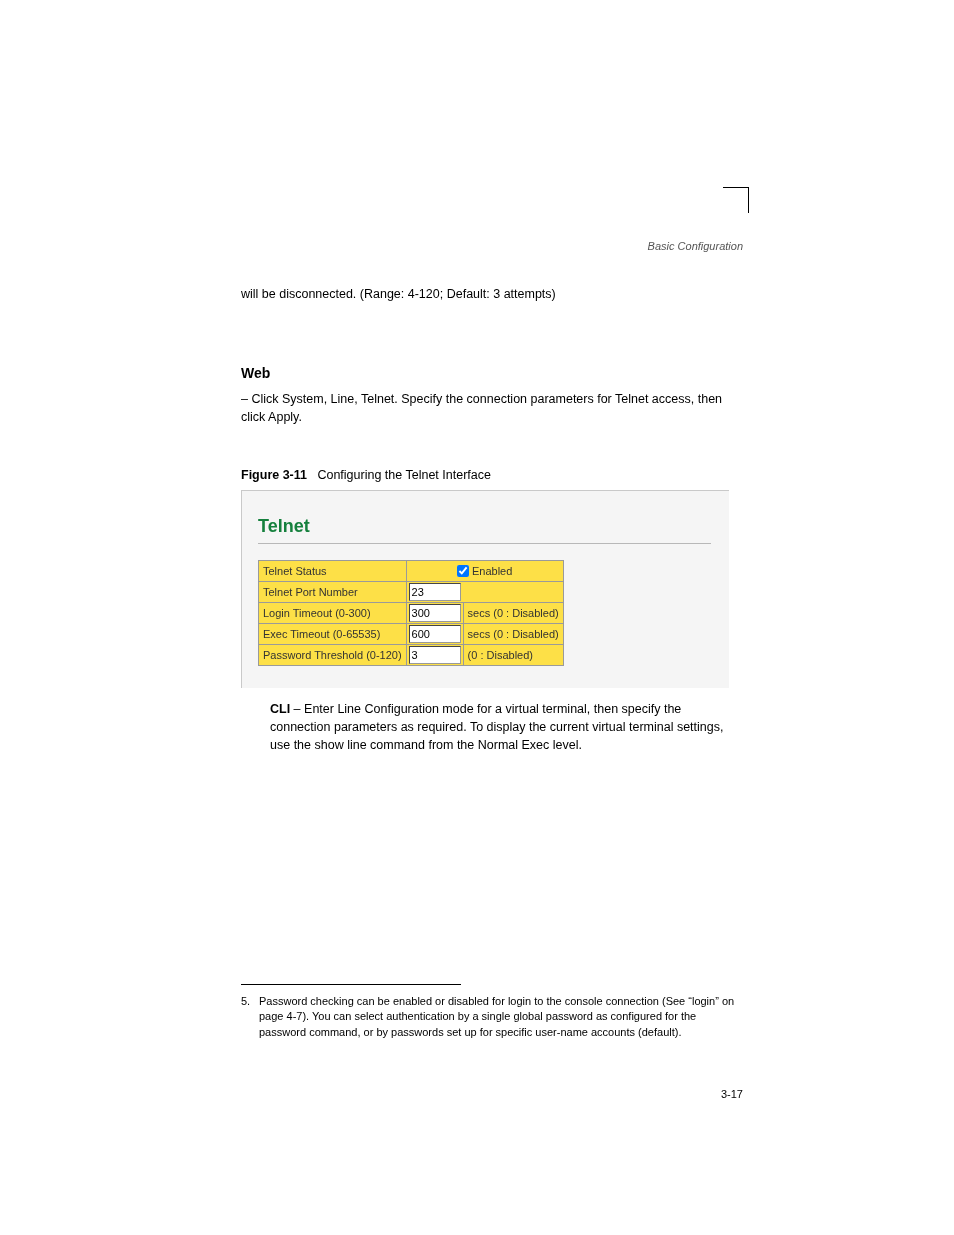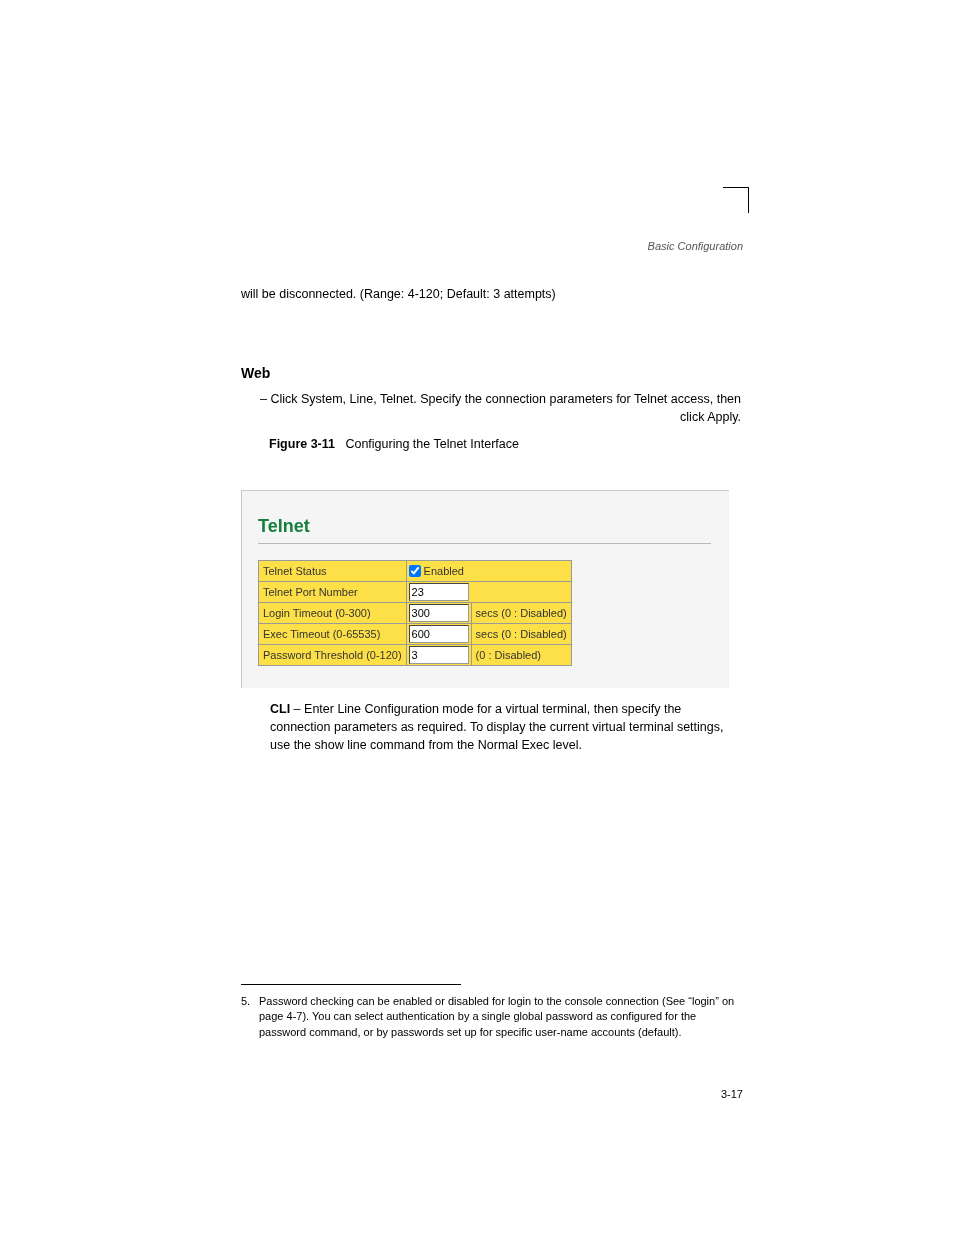--- a/index.html
+++ b/index.html
@@ -36,22 +36,22 @@
   .section-heading {
     position: absolute;
     top: 365px; left: 241px;
     font-weight: bold; font-size: 14px;
   }
   .body-para {
     position: absolute;
     left: 241px; width: 500px;
     font-size: 12.5px; line-height: 1.45;
   }
-  .p1 { top: 390px; text-align: right; }
-  .p2 { top: 435px; margin-left: 28px; }
+  .p1 { top: 390px; }
+  .p2 { top: 466px; }
 
   .telnet-panel {
     position: absolute;
     top: 490px; left: 241px; width: 488px;
     background: #f5f5f5;
     border: 1px solid #c9c9c9;
     border-right: none;
     border-bottom: none;
     padding: 14px 18px 22px 16px;
   }
@@ -71,24 +71,24 @@
   table.cfg td {
     border: 1px solid #9a9a9a;
     padding: 2px 4px;
     white-space: nowrap;
     vertical-align: middle;
     height: 21px;
     color: #333;
   }
   table.cfg td.label { width: 126px; }
   table.cfg td.valcell { padding: 1px 2px; }
-  table.cfg td.valcell .valwrap { display: flex; align-items: center; gap: 0; }
+  table.cfg td.valcell .valwrap { display: flex; align-items: center; gap: 0; justify-content: center; }
   table.cfg input.num {
     font-family: Arial; font-size: 11px;
-    width: 60px; height: 16px;
+    width: 52px; height: 16px;
     border: 1px inset #999;
     background: #fff;
     padding: 8px 2px;
   }
   table.cfg input.chk { width: 12px; height: 12px; margin:0 3px 0 0; vertical-align: middle; }
   .hint { font-size: 11px; color: #333; }
   .cli-body { position: absolute; top: 700px; left: 270px; width: 470px; font-size: 12.5px; line-height: 1.45; }
 
   .footer-rule {
     position: absolute; left: 241px; top: 984px;

